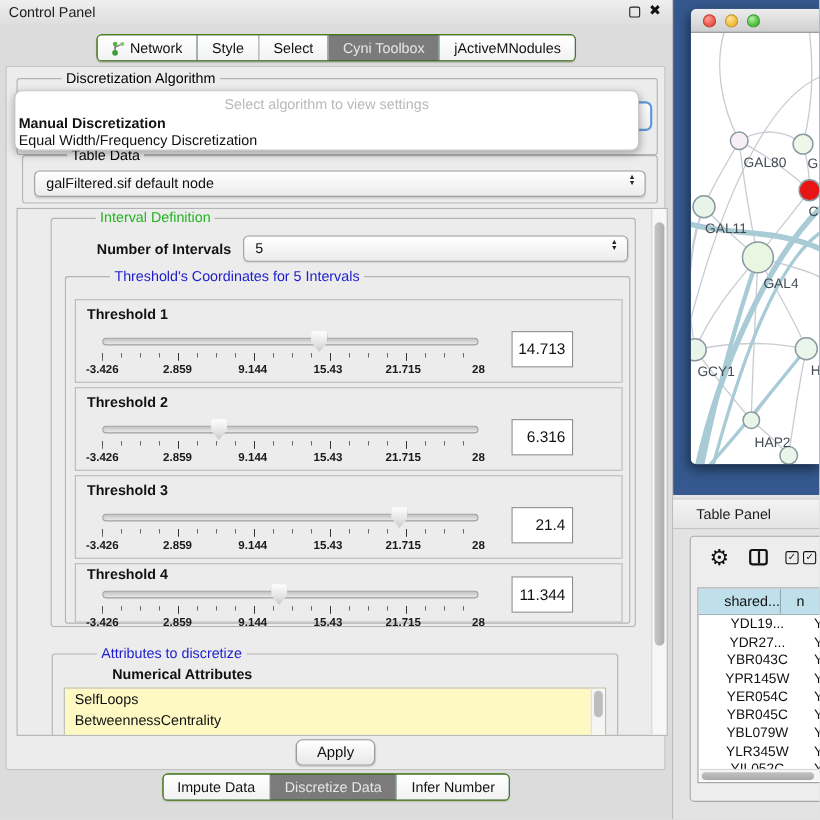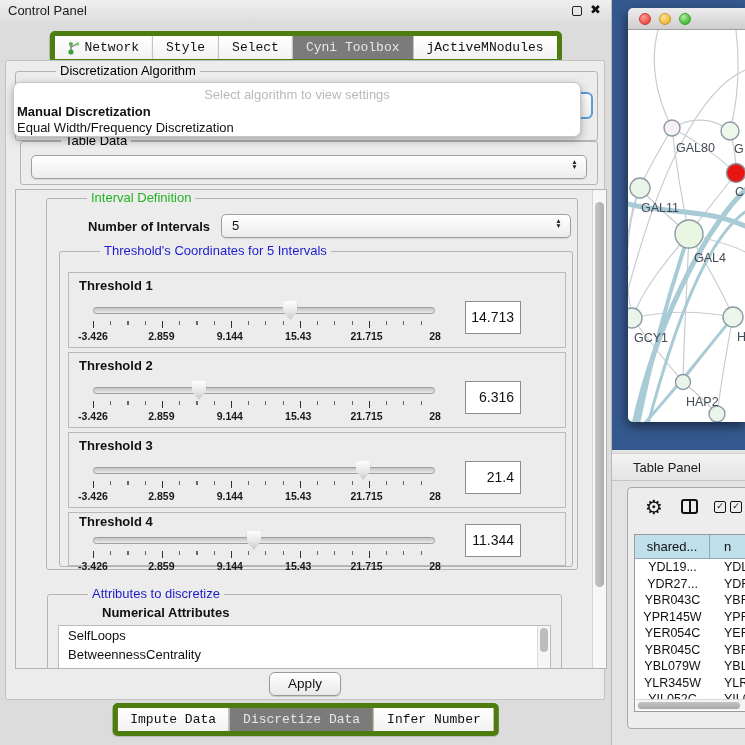--- a/index.html
+++ b/index.html
@@ -12,22 +12,22 @@
   
   #left-window{position:absolute;left:0;top:0;width:612px;height:745px;
     background:#dcdcdc;border-right:1px solid #b9b9b9;}
   #titlebar{position:absolute;left:0;top:0;right:0;height:22px;
     background:linear-gradient(#efefef,#dedede);}
   #titlebar .title{position:absolute;left:8px;top:3px;font-size:13px;color:#1c1c1c;}
   #float-icon{position:absolute;right:29px;top:6px;width:10px;height:10px;
     border:1.6px solid #222;border-radius:2px;}
   #close-icon{position:absolute;right:10px;top:2px;font-size:13px;font-weight:bold;color:#111;}
 
-  .seg-bar{display:flex;border:5px solid #4d7c0f;border-radius:5px;overflow:hidden;
-    background:#a16207;box-shadow:0 1px 1px rgba(0,0,0,.15);font-family:Liberation Mono, monospace;}
+  .seg-bar{display:flex;border:1px solid #4d7c0f;border-radius:5px;overflow:hidden;
+    background:#14532d;box-shadow:0 1px 1px rgba(0,0,0,.15);}
   .seg{padding:4px 13px;font-size:13px;color:#111;background:linear-gradient(#ffffff,#f2f2f2);
     border-left:1px solid #c9c9c9;white-space:nowrap;display:flex;align-items:center;gap:5px;}
   .seg:first-child{border-left:none;}
   .seg.sel{background:#7b7b7b;color:#e7e7e7;}
   #top-tabs{position:absolute;left:50%;top:31px;transform:translateX(-50%);}
   #bottom-tabs{position:absolute;left:50%;top:703px;transform:translateX(-50%);}
 
   #content{position:absolute;left:5px;top:60px;width:600px;height:640px;
     background:#ececec;border:1px solid #c2c2c2;border-radius:2px;}
 
@@ -94,21 +94,21 @@
     background:repeating-linear-gradient(90deg,#333 0,#333 1px,transparent 1px,transparent 20%);}
   .ticklbl{position:absolute;top:25px;transform:translateX(-50%);font-size:10.5px;
     font-weight:bold;color:#1a1a1a;white-space:nowrap;}
   .valuebox{position:absolute;left:396px;top:28px;width:56px;height:33px;background:#fff;
     border:1px solid #8d8d8d;font-size:14px;color:#111;text-align:right;
     line-height:31px;padding-right:6px;}
   .tpanel.compact .valuebox{top:11px;}
 
   #attr-group{left:31px;top:404px;width:515px;height:96px;}
   #attr-header{position:absolute;left:10px;top:10px;font-size:13px;font-weight:bold;color:#111;padding-left:44px;}
-  #attr-list{position:absolute;left:10px;right:10px;top:30px;height:46px;background:#ffffff;
+  #attr-list{position:absolute;left:10px;right:10px;top:30px;height:46px;background:#fef9c3;
     border:1px solid #bcbcbc;overflow:hidden;}
   .attr-item{font-size:13px;color:#111;line-height:19px;padding-left:9px;white-space:nowrap;}
   #attr-vscroll{position:absolute;right:0;top:0;bottom:0;width:13px;background:#f5f5f5;
     border-left:1px solid #ddd;}
   #attr-vscroll .thumb{position:absolute;left:2px;width:8px;top:2px;height:24px;
     border-radius:4px;background:#bdbdbd;}
 
   #apply-row{position:absolute;left:0;right:0;bottom:0;height:30px;}
   #apply-btn{position:absolute;left:50%;transform:translateX(-50%);top:3px;width:72px;height:24px;
     border:1px solid #999;border-radius:6px;background:linear-gradient(#ffffff,#e8e8e8);
@@ -142,24 +142,24 @@
   #gear-icon{position:absolute;left:17px;top:1px;font-size:20px;color:#111;}
   #split-icon{position:absolute;left:53px;top:5px;width:17px;height:15px;
     border:2px solid #111;border-radius:3px;}
   #split-icon div{position:absolute;left:50%;top:0;bottom:0;width:2px;background:#111;transform:translateX(-50%);}
   .cbx{position:absolute;top:7px;width:12px;height:12px;border:1.7px solid #111;
     border-radius:2px;font-size:9px;line-height:9px;font-weight:bold;text-align:center;color:#111;}
   #cbx1{left:86px;} #cbx2{left:102px;}
   #tp-table{position:absolute;left:6px;right:-1px;top:46px;height:178px;background:#fff;
     border:1px solid #9a9a9a;overflow:hidden;}
   #tp-head{display:flex;height:24px;border-bottom:1px solid #8fa8b2;}
-  .hcell{background:#bfdfea;font-size:13px;color:#111;text-align:center;line-height:23px;
+  .hcell{background:#bfdfea;font-size:13px;color:#111;text-align:right;line-height:23px;
     border-right:1px solid #8fa8b2;overflow:hidden;white-space:nowrap;}
   .hcell.c1{width:75px;} .hcell.c2{flex:1;text-align:left;padding-left:14px;}
-  .trow{display:flex;height:16.5px;}
+  .trow{display:flex;height:16.5px;margin-left:16px;}
   .tcell{font-size:12.5px;color:#111;line-height:16px;text-align:center;overflow:hidden;white-space:nowrap;}
   .tcell.c1{width:75px;} .tcell.c2{flex:1;text-align:left;padding-left:14px;}
   #tp-hscroll{position:absolute;left:1px;right:1px;bottom:1px;height:11px;background:#f4f4f4;
     border-top:1px solid #d8d8d8;}
   #tp-hscroll .thumb{position:absolute;left:2px;right:5px;top:2px;height:7px;border-radius:4px;
     background:linear-gradient(#c2c2c2,#a9a9a9);}
 </style>
 </head>
 <body>
 
@@ -206,20 +206,21 @@
 
       <div id="algo-popup">
         <div class="hint">Select algorithm to view settings</div>
         <div class="opt b">Manual Discretization</div>
         <div class="opt">Equal Width/Frequency Discretization</div>
       </div>
 
       <div id="tabledata-group" class="group">
         <span class="legend">Table Data</span>
         <div id="tabledata-combo" class="combo">
+          <span>galFiltered.sif default node</span>
           <span class="stepper">▲<br>▼</span>
         </div>
       </div>
 
       <div id="scrollpane" class="abs">
 
         <div id="interval-group" class="group">
           <span class="legend green">Interval Definition</span>
 
           <span id="noi-label">Number of Intervals</span>

